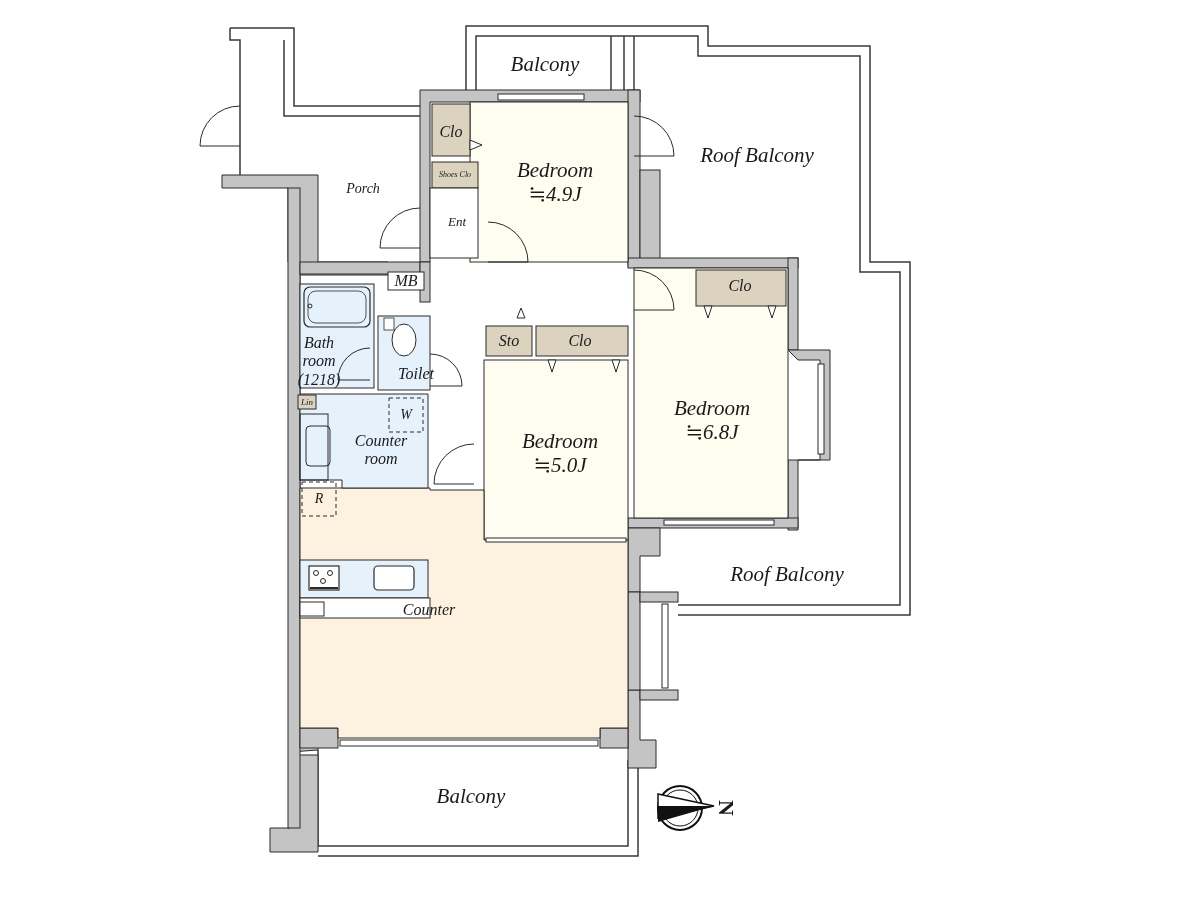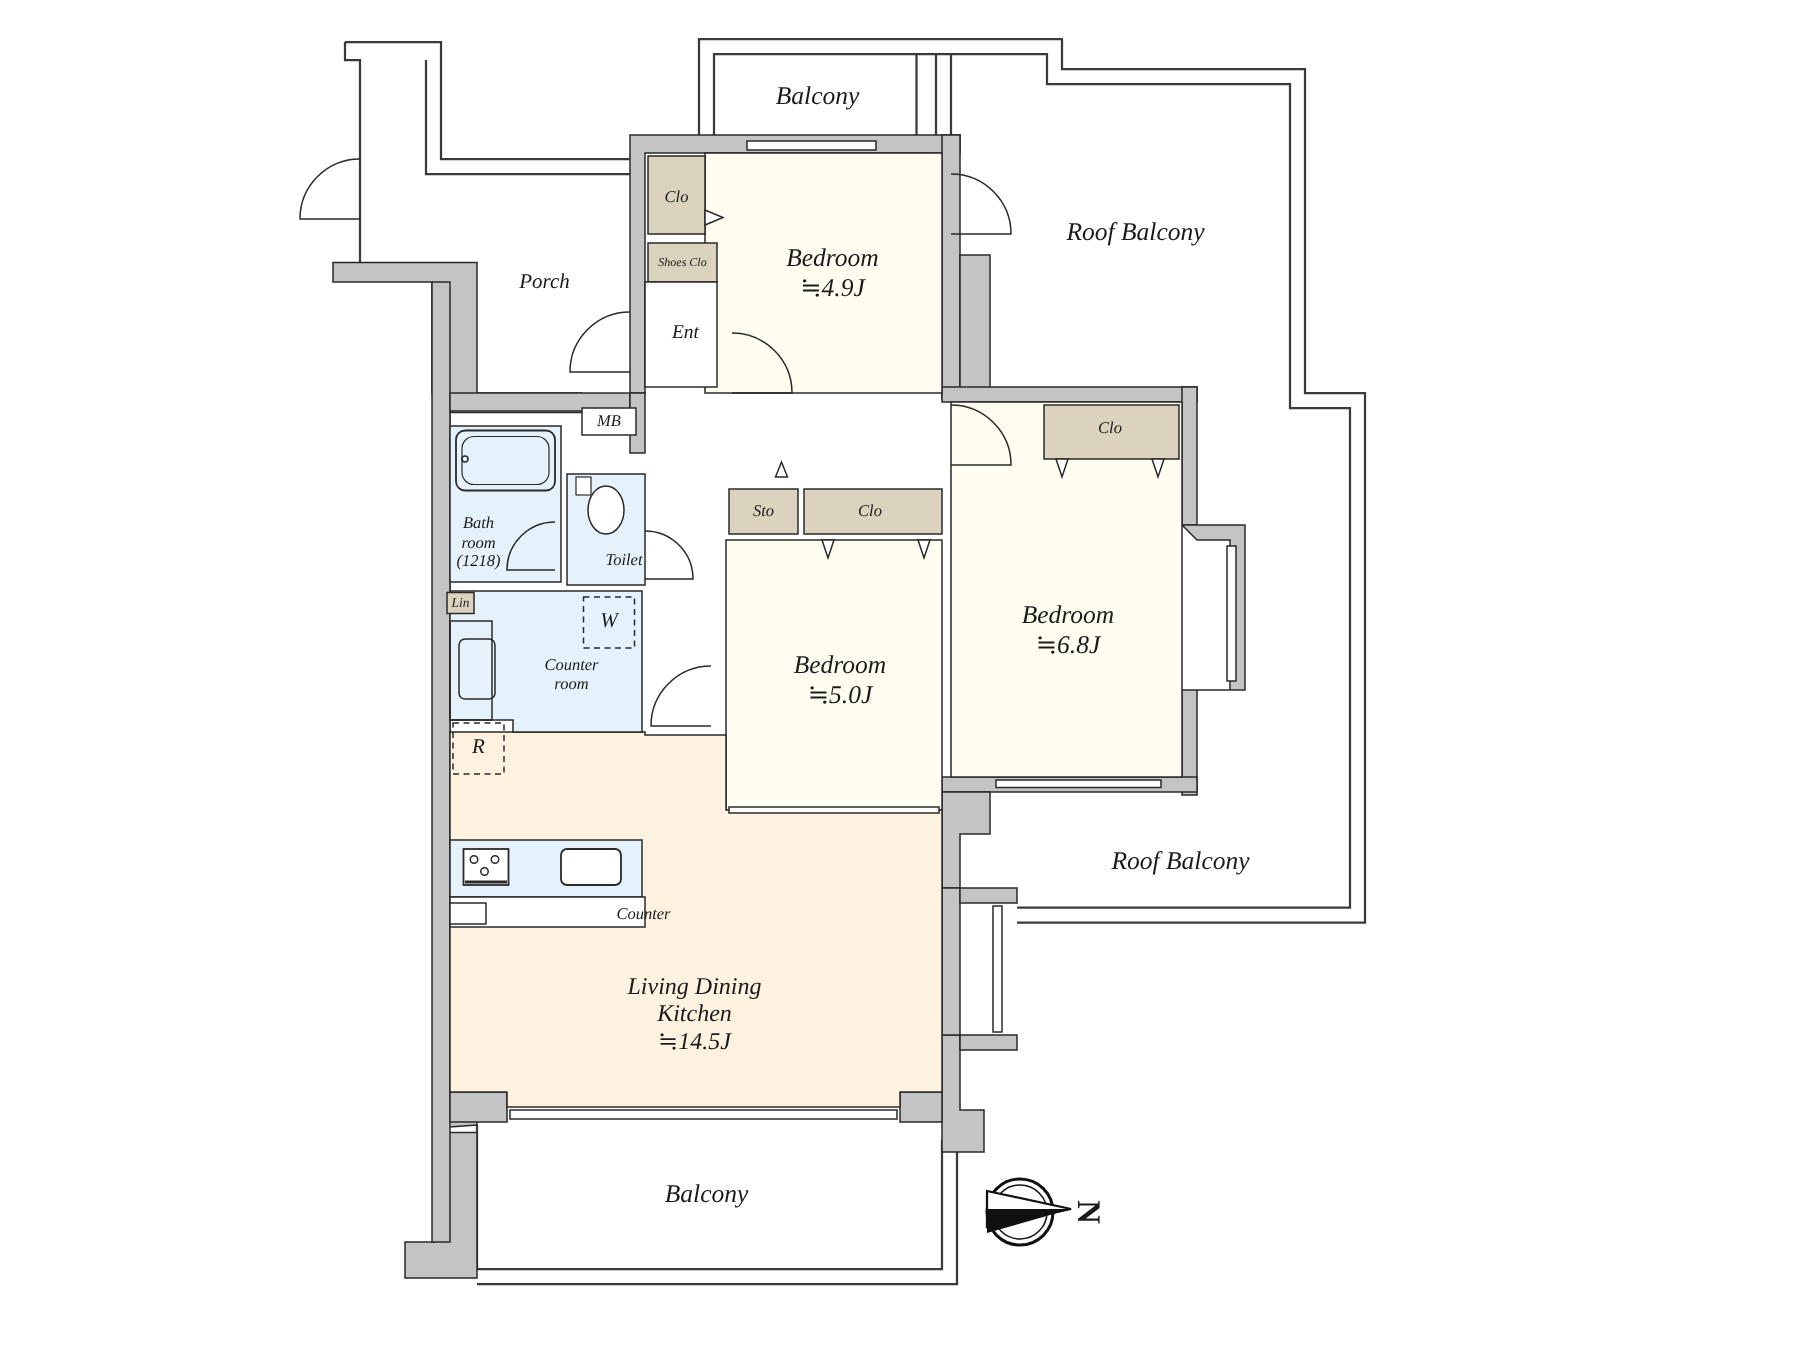--- a/index.html
+++ b/index.html
@@ -1,21 +1,21 @@
 <!DOCTYPE html>
 <html><head>
   <meta charset="utf-8">
   <style>
     html, body { margin:0; padding:0; background:#ffffff; }
     body { width:1200px; height:900px; position:relative; overflow:hidden; font-family:"Liberation Serif","DejaVu Serif",serif; }
     #plan { position:absolute; left:0; top:0; width:1200px; height:900px; }
     .lbl { position:absolute; font-style:italic; color:#1a1a1a; text-align:center; white-space:nowrap; line-height:1.15; transform:translate(-50%,-50%); }
-    .lbl.l { font-size:17px; }
+    .lbl.l { font-size:21px; }
     .lbl.m { font-size:16px; }
-    .lbl.s { font-size:11px; }
+    .lbl.s { font-size:16px; }
     .lbl.xs { font-size:9px; }
     .area { display:block;text-align:center; }
   </style>
 </head>
 <body>
 
 <div id="plan">
 <svg width="1200" height="900" viewBox="0 0 1200 900" xmlns="http://www.w3.org/2000/svg">
   <defs>
     <pattern id="hatch" patternUnits="userSpaceOnUse" width="8" height="8">
@@ -193,20 +193,15 @@
 <div class="lbl s" style="left:416px;top:374px;">Toilet</div>
 <div class="lbl xs" style="left:307px;top:402px;">Lin</div>
 <div class="lbl s" style="left:406px;top:415px;font-size:14px;">W</div>
 <div class="lbl s" style="left:381px;top:450px;">
   <span class="area">Counter</span>
   <span class="area">room</span>
 </div>
 <div class="lbl s" style="left:319px;top:499px;font-size:14px;">R</div>
 <div class="lbl s" style="left:394px;top:610px;margin-left:35px;">Counter</div>
 
-<div class="lbl m" style="left:463px;top:677px;">
-  <span class="area">Living Dining</span>
-  <span class="area">Kitchen</span>
-  <span class="area">≒14.5J</span>
-</div>
 
 <div class="lbl" style="left:726px;top:808px;font-size:22px;font-weight:bold;font-style:normal;transform:translate(-50%,-50%) rotate(90deg);">N</div>
 </div>
 
 </body></html>

